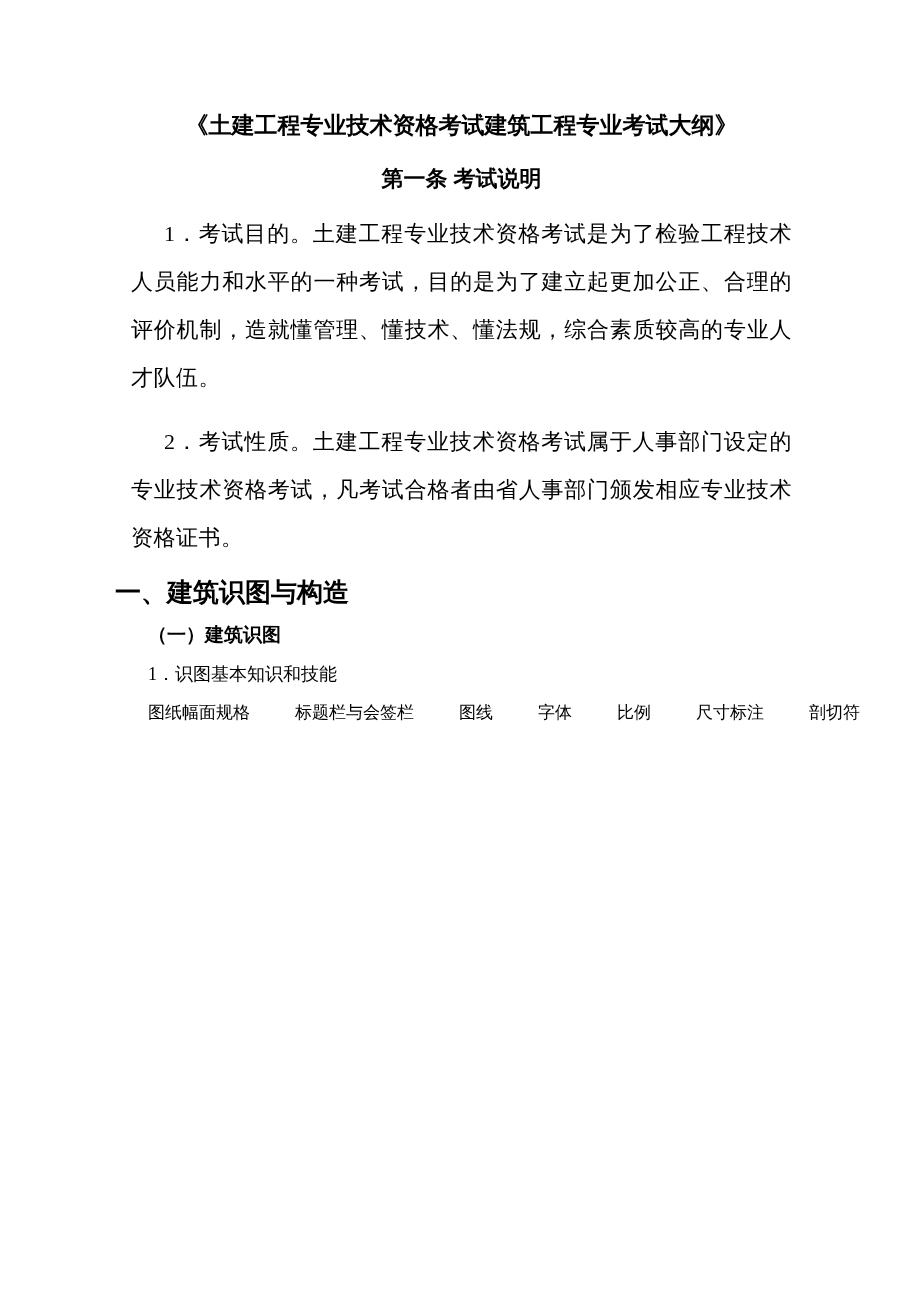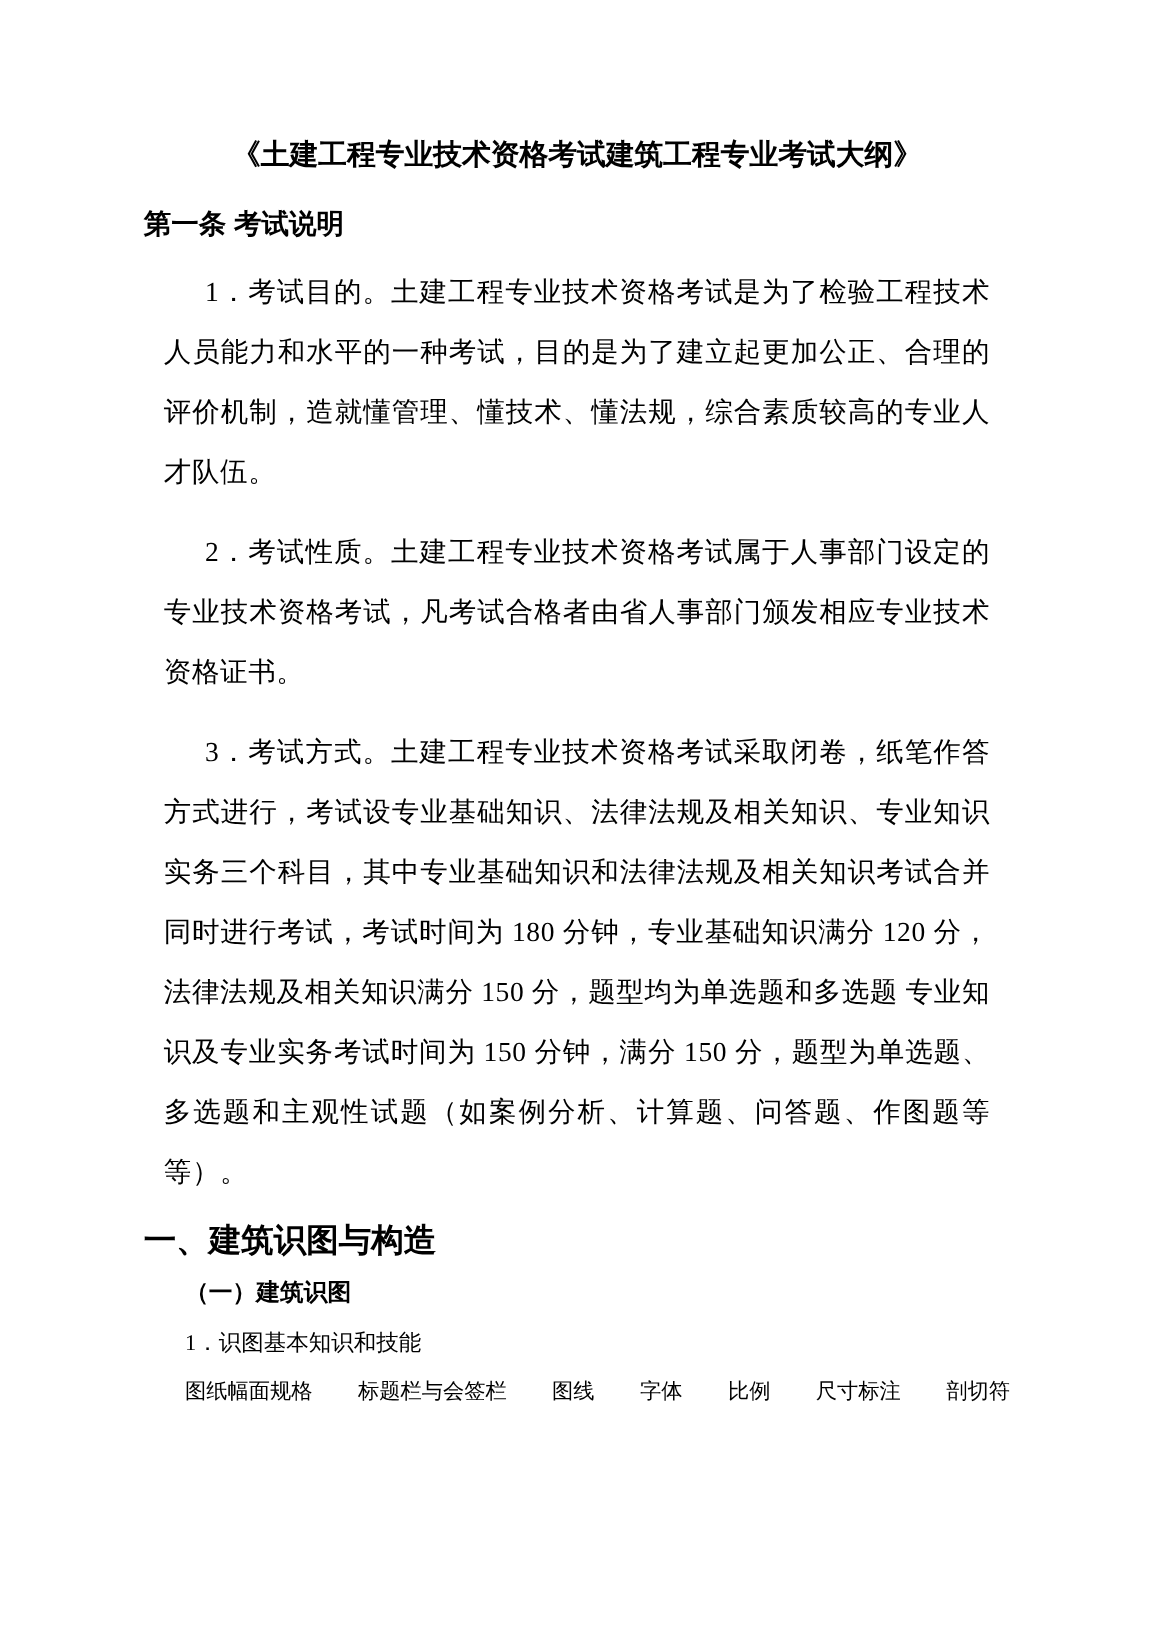--- a/index.html
+++ b/index.html
@@ -15,29 +15,29 @@
     width: 920px;
     height: 1302px;
     padding: 110px 112px 0 115px;
     background: #ffffff;
     color: #000000;
     font-family: "Liberation Serif", "DejaVu Serif", serif;
   }
   .doc-title {
     margin: 0 0 24px 0;
     text-align: center;
-    font-family: Liberation Mono, monospace;
+    font-family: Liberation Sans, sans-serif;
     font-weight: bold;
     font-size: 23px;
     line-height: 30px;
     white-space: nowrap;
   }
   .section-heading {
     margin: 0 0 14px 0;
-    text-align: left;
+    text-align: center;
     font-family: "Liberation Sans", "DejaVu Sans", sans-serif;
     font-weight: bold;
     font-size: 22px;
     line-height: 30px;
     white-space: pre-wrap;
   }
   .section-heading.second {
     margin: 16px 0 20px 0;
   }
   .body-para {
@@ -69,41 +69,39 @@
     font-size: 18px;
     line-height: 26px;
   }
   .terms-row {
     margin: 13px 0 0 0;
     padding-left: 33px;
     font-size: 17px;
     line-height: 25px;
     display: flex;
     flex-wrap: nowrap;
-    column-gap: 32px;
-    justify-content: space-between;
+    column-gap: 45px;
   }
   .terms-row span {
     white-space: nowrap;
   }
 </style>
 </head>
 <body>
 
 <div class="page">
 
   <h1 class="doc-title">《土建工程专业技术资格考试建筑工程专业考试大纲》</h1>
 
   <h2 class="section-heading">第一条 考试说明</h2>
 
   <p class="body-para">1．考试目的。土建工程专业技术资格考试是为了检验工程技术人员能力和水平的一种考试，目的是为了建立起更加公正、合理的评价机制，造就懂管理、懂技术、懂法规，综合素质较高的专业人才队伍。</p>
 
   <p class="body-para">2．考试性质。土建工程专业技术资格考试属于人事部门设定的专业技术资格考试，凡考试合格者由省人事部门颁发相应专业技术资格证书。</p>
 
-  <p class="body-para">3．考试方式。土建工程专业技术资格考试采取闭卷，纸笔作答方式进行，考试设专业基础知识、法律法规及相关知识、专业知识实务三个科目，其中专业基础知识和法律法规及相关知识考试合并同时进行考试，考试时间为 180 分钟，专业基础知识满分 120 分，法律法规及相关知识满分 150 分，题型均为单选题和多选题 专业知识及专业实务考试时间为 150 分钟，满分 150 分，题型为单选题、多选题和主观性试题（如案例分析、计算题、问答题、作图题等等）。</p>
 
 
 
   <div class="outline-1">一、建筑识图与构造</div>
 
   <div class="outline-2">（一）建筑识图</div>
 
   <div class="outline-3">1．识图基本知识和技能</div>
 
 

